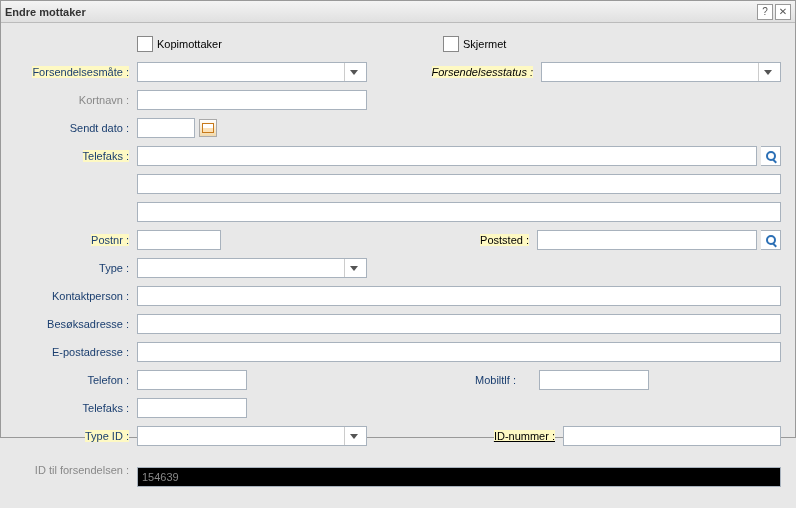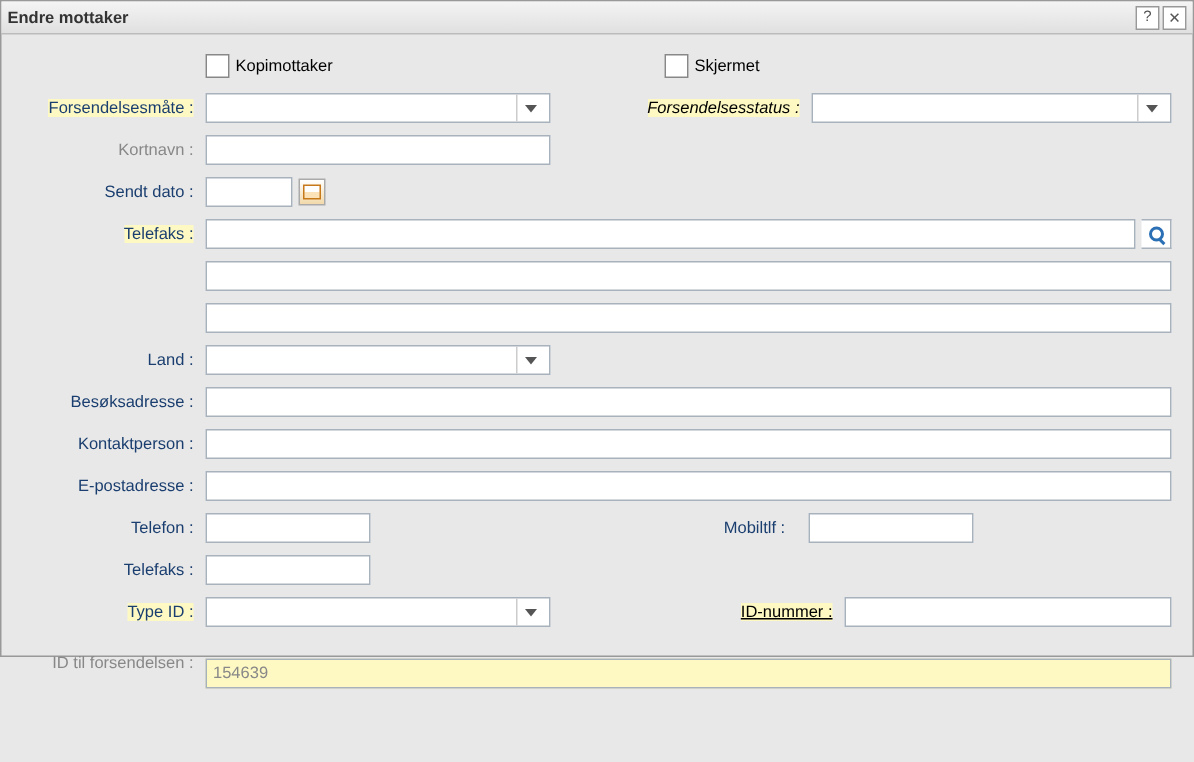--- a/index.html
+++ b/index.html
@@ -8,21 +8,21 @@
   .titlebar { background: linear-gradient(#f4f4f4,#e0e0e0); border-bottom: 1px solid #bbb; height: 22px; display: flex; align-items: center; justify-content: space-between; padding: 0 4px; }
   .titlebar .title { font-weight: bold; color: #333; }
   .titlebar .controls { display: flex; gap: 2px; }
   .titlebar .ctl { width: 16px; height: 16px; border: 1px solid #999; background: #fff; display: flex; align-items: center; justify-content: center; cursor: pointer; font-size: 10px; color:#555; }
   .form { padding: 10px 14px 8px 14px; }
   .row { display: flex; align-items: center; margin-bottom: 6px; gap: 4px; min-height: 22px; }
   .label { width: 118px; text-align: right; color: #1a3e6f; padding-right: 4px; white-space: nowrap; }
   .label.gray { color: #888; }
   .hl { background: #fef9c3; }
   input[type=text], select, .combo, .field { height: 20px; border: 1px solid #a8b2bd; background: #fff; padding: 0 4px; color: #333; }
-  input[disabled] { background: #fef9c3; color: #888; margin-top: 14px; }
+  input[disabled] { background: #000000; color: #888; margin-top: 14px; }
   .combo { display: flex; align-items: center; justify-content: space-between; }
   .combo .arrow { width: 18px; height: 18px; border-left: 1px solid #ccc; display:flex;align-items:center;justify-content:center; }
   .chk { width: 16px; height: 16px; border: 1px solid #888; background: #fff; display:inline-block; vertical-align:middle; margin-right:4px; }
   .icon-cal { width:18px; height:18px; display:inline-flex; align-items:center; justify-content:center; border:1px solid #aaa; background:linear-gradient(#fff,#f2d9aa); }
   .icon-search { width:20px; height:20px; border:1px solid #a8b2bd; background:#fff; display:flex;align-items:center;justify-content:center; cursor:pointer; border-left:none; }
   .clear-x { position:absolute; right:4px; top:50%; transform:translateY(-50%); color:#555; cursor:pointer; font-size:12px; }
   .chev { width:0;height:0;border-left:4px solid transparent;border-right:4px solid transparent;border-top:5px solid #555; }
   .mag { width:10px;height:10px;border:2px solid #2b6fb5;border-radius:50%;position:relative; }
   .mag::after { content:""; position:absolute; width:5px; height:2px; background:#2b6fb5; transform:rotate(45deg); bottom:-3px; right:-3px; }
   .cal { width:12px;height:10px;border:1px solid #c7791a; position:relative; background:linear-gradient(#fff 50%,#fce2b8 50%); }
@@ -96,51 +96,61 @@
     </div>
     <div class="row">
       <div class="label"></div>
       <input type="text" style="flex: 1 1 0%;" value="">
     </div>
     <div class="row">
       <div class="label"></div>
       <input type="text" style="flex: 1 1 0%;" value="">
     </div>
 
+    <div class="row">
+      <div class="label"><span class="hl">Postnr :</span></div>
+      <input type="text" style="width: 84px;" value="">
+      <div class="spacer"></div>
+      <div style="text-align:right;padding-right:4px;"><span class="hl">Poststed :</span></div>
+      <input type="text" style="width: 220px;" value="">
+      <div class="icon-search">
+          <span class="mag"></span>
+        </div>
+    </div>
 
     <div class="row">
-      <div class="label">Land :</div>
+      <div class="label">Type :</div>
       <div class="combo" style="width:230px;">
         <span></span>
         <span class="arrow">
             <span class="chev"></span>
           </span>
       </div>
     </div>
 
     <div class="row">
-      <div class="label">Besøksadresse :</div>
+      <div class="label">Kontaktperson :</div>
       <input type="text" style="flex: 1 1 0%;" value="">
     </div>
 
     <div class="row">
-      <div class="label">Kontaktperson :</div>
+      <div class="label">Besøksadresse :</div>
       <input type="text" style="flex: 1 1 0%;" value="">
     </div>
 
     <div class="row">
       <div class="label">E-postadresse :</div>
       <input type="text" style="flex: 1 1 0%;" value="">
     </div>
 
     <div class="row">
       <div class="label">Telefon :</div>
       <input type="text" style="width: 110px;" value="">
       <div class="spacer"></div>
-      <div style="width:60px;text-align:center;color:#1a3e6f;padding-right:4px;">Mobiltlf :</div>
+      <div style="width:60px;text-align:left;color:#1a3e6f;padding-right:4px;">Mobiltlf :</div>
       <input type="text" style="width: 110px;" value="">
       <div style="width:128px;"></div>
     </div>
 
     <div class="row">
       <div class="label">Telefaks :</div>
       <input type="text" style="width: 110px;" value="">
     </div>
 
     <div class="row">

